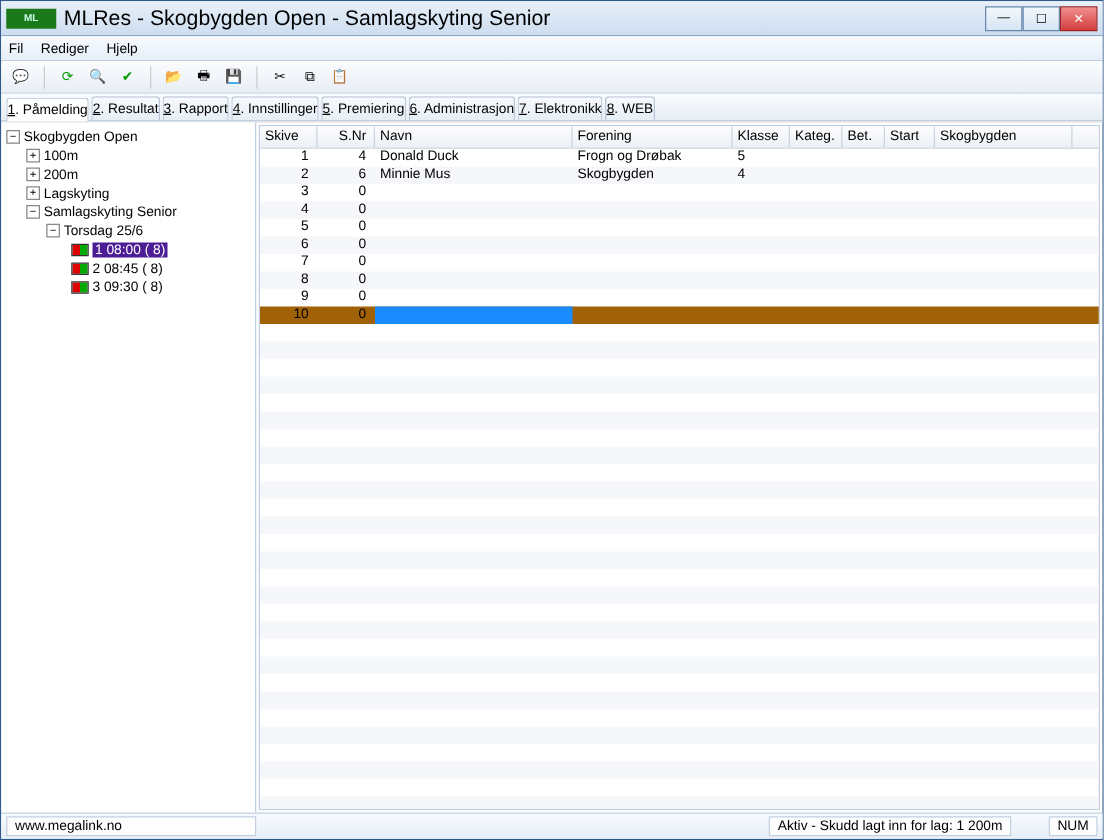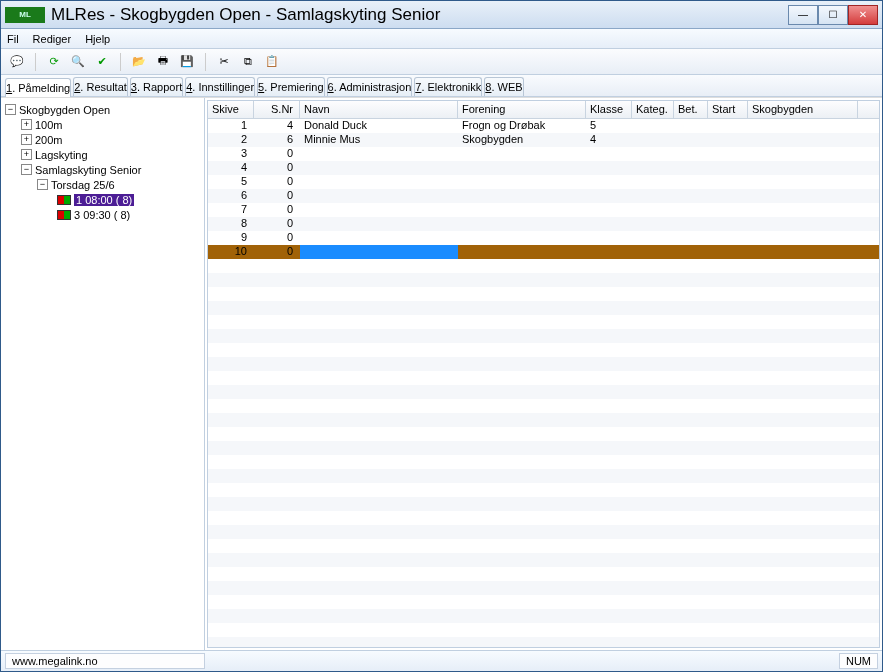--- a/index.html
+++ b/index.html
@@ -128,20 +128,25 @@
             <span class="lbl">Torsdag 25/6</span>
           </div>
           <div class="tree-item sel">
             <span class="sp" style="width:52px"></span>
             <span class="ic"></span>
             <span class="lbl">1 08:00   ( 8)</span>
           </div>
           <div class="tree-item">
             <span class="sp" style="width:52px"></span>
             <span class="ic"></span>
+            <span class="lbl">2 08:45   ( 8)</span>
+          </div>
+          <div class="tree-item">
+            <span class="sp" style="width:52px"></span>
+            <span class="ic"></span>
             <span class="lbl">3 09:30   ( 8)</span>
           </div>
         </div>
     </div>
 
     <div class="grid-wrap">
       <div class="grid-head">
         <div class="gh c-skive">Skive</div>
         <div class="gh c-snr" style="text-align:right">S.Nr</div>
         <div class="gh c-navn">Navn</div>
@@ -571,16 +576,17 @@
             <div class="gc c-start"></div>
             <div class="gc c-merk"></div>
           </div>
         </div>
     </div>
   </div>
 
   <div class="statusbar">
     <div class="pane" style="width:200px">www.megalink.no</div>
     <div class="gap"></div>
+    <div class="pane">Aktiv - Skudd lagt inn for lag: 1 200m</div>
     <div style="width:30px"></div>
     <div class="pane">NUM</div>
   </div>
 </div>
 
 </body></html>

